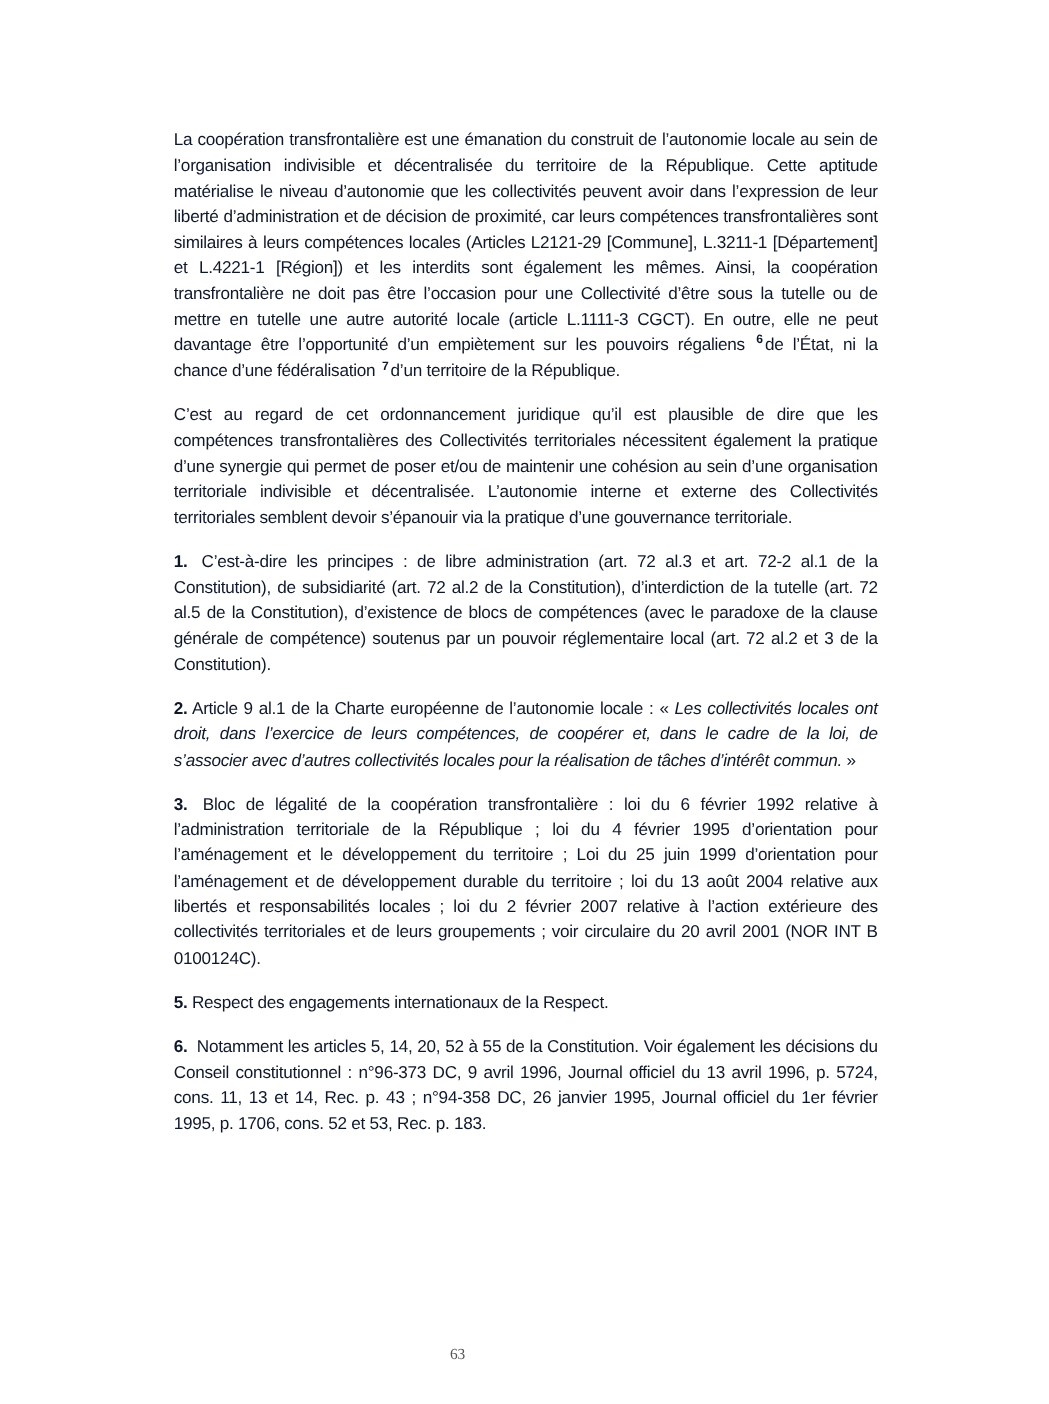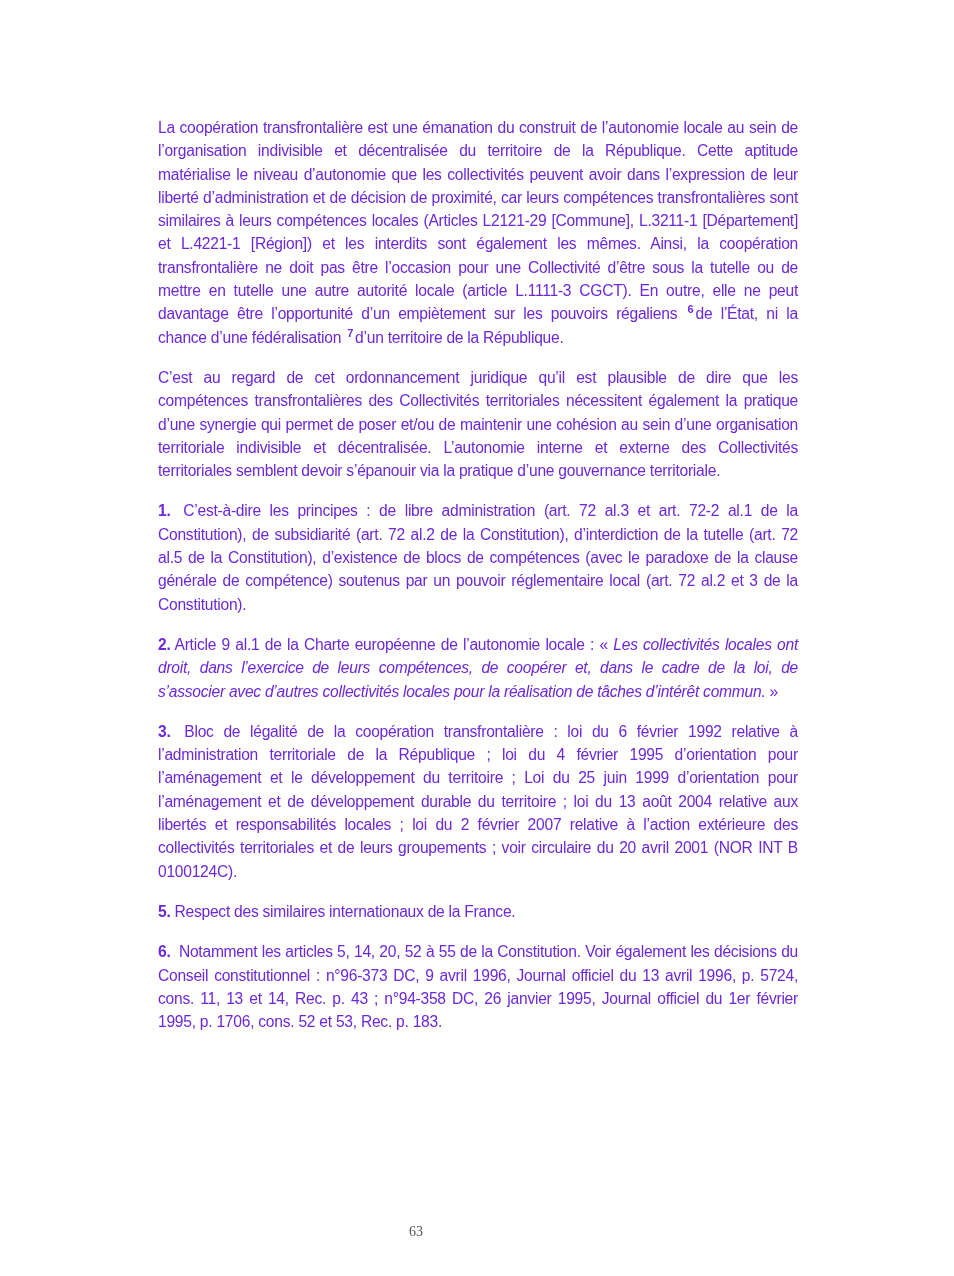--- a/index.html
+++ b/index.html
@@ -14,21 +14,21 @@
       overflow: hidden;
     }
     .page {
       position: absolute;
       left: 158px;
       top: 116px;
       width: 640px;
       font-family: "Liberation Sans", sans-serif;
       font-size: 15.6px;
       line-height: 23.3px;
-      color: #6d28d9;
+      color: #0f172a;
       letter-spacing: -0.25px;
     }
     .para {
       margin: 0 0 17px 0;
       text-align: justify;
     }
     .para sup {
       font-size: 11px;
       font-weight: bold;
       line-height: 0;
@@ -66,19 +66,19 @@
 
   <p class="para"><span>C’est au regard de cet ordonnancement juridique qu’il est plausible de dire que les compétences transfrontalières des Collectivités territoriales nécessitent également la pratique d’une synergie qui permet de poser et/ou de maintenir une cohésion au sein d’une organisation territoriale indivisible et décentralisée. L’autonomie interne et externe des Collectivités territoriales semblent devoir s’épanouir via la pratique d’une gouvernance territoriale.</span></p>
 
   <p class="note"><span class="note-num">1.</span> <span>C’est-à-dire les principes : de libre administration (art. 72 al.3 et art. 72-2 al.1 de la Constitution), de subsidiarité (art. 72 al.2 de la Constitution), d’interdiction de la tutelle (art. 72 al.5 de la Constitution), d’existence de blocs de compétences (avec le paradoxe de la clause générale de compétence) soutenus par un pouvoir réglementaire local (art. 72 al.2 et 3 de la Constitution).</span></p>
 
   <p class="note"><span class="note-num">2.</span><span>Article 9 al.1 de la Charte européenne de l’autonomie locale : « </span><em>Les collectivités locales ont droit, dans l’exercice de leurs compétences, de coopérer et, dans le cadre de la loi, de s’associer avec d’autres collectivités locales pour la réalisation de tâches d’intérêt commun.</em><span> »</span></p>
 
   <p class="note"><span class="note-num">3.</span> <span>Bloc de légalité de la coopération transfrontalière : loi du 6 février 1992 relative à l’administration territoriale de la République ; loi du 4 février 1995 d’orientation pour l’aménagement et le développement du territoire ; Loi du 25 juin 1999 d’orientation pour l’aménagement et de développement durable du territoire ; loi du 13 août 2004 relative aux libertés et responsabilités locales ; loi du 2 février 2007 relative à l’action extérieure des collectivités territoriales et de leurs groupements ; voir circulaire du 20 avril 2001 (NOR INT B 0100124C).</span></p>
 
 
-  <p class="note"><span class="note-num">5.</span><span>Respect des similaires internationaux de la France.</span></p>
+  <p class="note"><span class="note-num">5.</span><span>Respect des engagements internationaux de la Respect.</span></p>
 
   <p class="note"><span class="note-num">6.</span> <span>Notamment les articles 5, 14, 20, 52 à 55 de la Constitution. Voir également les décisions du Conseil constitutionnel : n°96-373 DC, 9 avril 1996, Journal officiel du 13 avril 1996, p. 5724, cons. 11, 13 et 14, Rec. p. 43 ; n°94-358 DC, 26 janvier 1995, Journal officiel du 1er février 1995, p. 1706, cons. 52 et 53, Rec. p. 183.</span></p>
 
 </div>
 
 <div class="page-number">63</div>
 
 </body></html>

